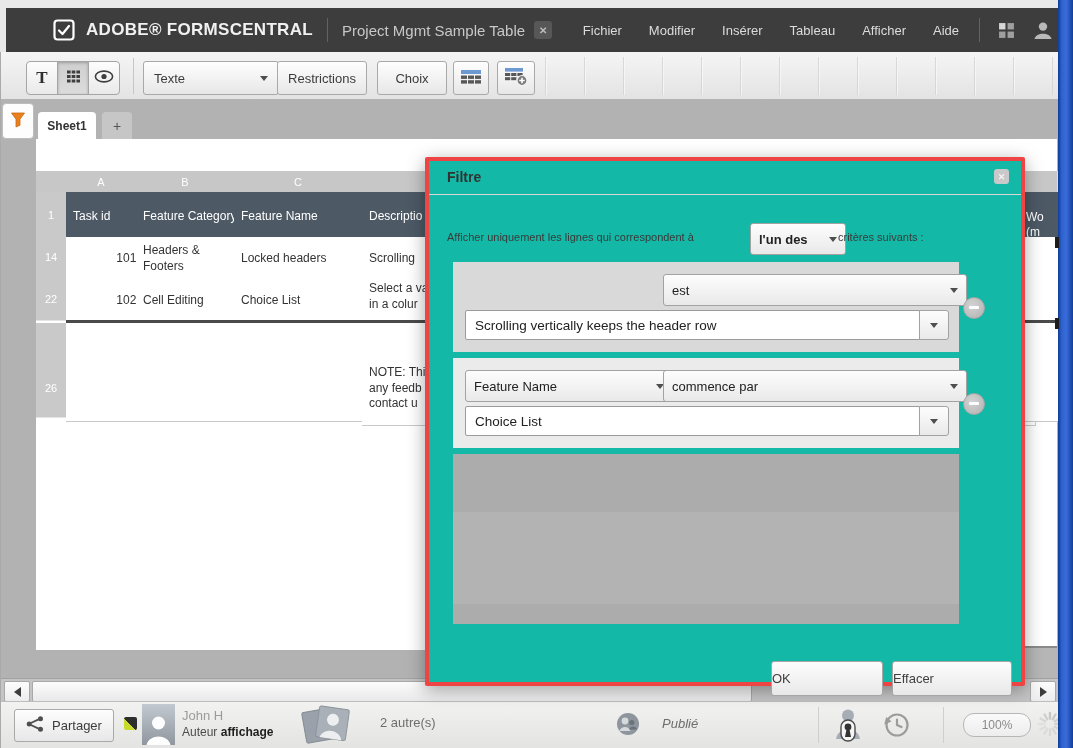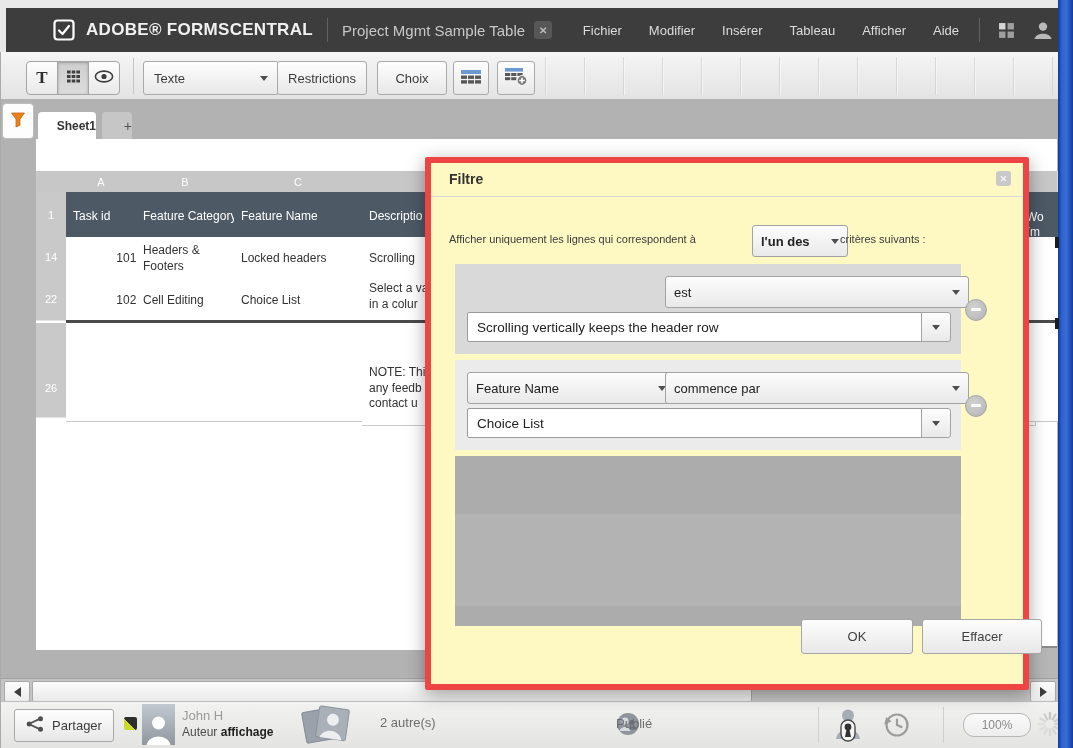--- a/index.html
+++ b/index.html
@@ -35,21 +35,21 @@
         border:1px solid #a9a9a9;border-radius:3px;display:flex;align-items:center;
         font-size:13px;color:#3c3c3c;justify-content:center;}
   .vsep{position:absolute;left:133px;top:6px;width:1px;height:36px;background:#c6c6c6;}
   .caret{width:0;height:0;border-left:4px solid transparent;border-right:4px solid transparent;border-top:5px solid #4e4e4e;}
 
   
   .canvas{position:absolute;left:0;top:99px;width:1073px;height:579px;background:#b2b2b2;}
   .funnel-tab{position:absolute;left:2px;top:4px;width:30px;height:34px;background:#fdfdfd;
               border-radius:4px;border:1px solid #bdbdbd;display:flex;align-items:center;justify-content:center;}
   .sheettab{position:absolute;top:13px;height:27px;border-radius:4px 4px 0 0;display:flex;
-            align-items:center;justify-content:flex-end;font-size:12px;}
+            align-items:center;justify-content:center;font-size:12px;}
   .sheet{position:absolute;left:36px;top:40px;width:1021px;height:511px;background:#fff;}
   .cell{position:absolute;background:#fff;border-right:1px solid #c9c9c9;border-bottom:1px solid #c9c9c9;
         font-size:12px;color:#333;display:flex;align-items:center;padding:2px 7px;line-height:1.3;}
   .cell.num{justify-content:flex-end;}
   .cell.multiline{display:block;padding-top:4px;}
   .gut{position:absolute;background:#c9c9c9;color:#fff;font-size:11px;display:flex;align-items:center;
        justify-content:center;border-right:1px solid #b0b0b0;border-bottom:1px solid #e3e3e3;}
   .colh{position:absolute;background:#c7c7c7;color:#fff;font-size:11px;display:flex;align-items:center;
         justify-content:center;border-right:1px solid #dedede;}
   .dkh{position:absolute;background:#4d5965;color:#fff;font-size:12px;display:flex;align-items:center;
@@ -80,45 +80,45 @@
   .sb-name{position:absolute;left:182px;top:6px;font-size:13px;color:#9b9b9b;}
   .sb-role{position:absolute;left:182px;top:23px;font-size:12px;color:#4c4c4c;}
   .sb-role b{color:#1f1f1f;}
   .sb-text{position:absolute;font-size:13px;color:#6e6e6e;}
   .sb-sep{position:absolute;top:5px;width:1px;height:36px;background:#cfcfcd;}
   .zoom-pill{position:absolute;left:963px;top:11px;width:66px;height:22px;border:1px solid #b7b7b7;
              border-radius:11px;background:linear-gradient(#fafafa,#ededed);display:flex;align-items:center;
              justify-content:center;font-size:12px;color:#8a8a8a;}
 
   
-  .dialog{position:absolute;left:425px;top:157px;width:592px;height:521px;background:#fef9c3;
-          border:6px solid #ef4444;border-radius:2px;box-shadow:0 4px 18px rgba(0,0,0,.35);z-index:50;}
+  .dialog{position:absolute;left:425px;top:157px;width:592px;height:521px;background:#14b8a6;
+          border:4px solid #ef4444;border-radius:2px;box-shadow:0 4px 18px rgba(0,0,0,.35);z-index:50;}
   .d-title{position:absolute;left:18px;top:8px;font-size:14px;font-weight:bold;color:#323232;}
   .d-divider{position:absolute;left:0;top:33px;width:100%;height:1px;background:#d8d8d8;}
   .d-close{position:absolute;right:12px;top:8px;width:15px;height:15px;background:#c9c9c9;border-radius:3px;
            color:#f4f4f4;font-size:9px;font-weight:bold;display:flex;align-items:center;justify-content:center;}
   .d-instr{position:absolute;font-size:11px;color:#3a3a3a;}
   .dd{position:absolute;background:linear-gradient(#fdfdfd,#e9e9e9);border:1px solid #a2a2a2;border-radius:3px;
       display:flex;align-items:center;justify-content:space-between;padding:0 8px;font-size:13px;color:#222;}
   .panel{position:absolute;left:24px;width:506px;height:90px;}
   .p-dark{background:#d9d9d9;}
   .p-light{background:#ebebeb;}
   .val-input{position:absolute;left:12px;top:48px;width:455px;height:30px;border:1px solid #9b9b9b;
              border-radius:2px 0 0 2px;background:#fff;font-family:"Liberation Sans",sans-serif;
              font-size:13.5px;color:#222;padding:0 9px;box-sizing:border-box;outline:none;}
   .val-btn{position:absolute;left:466px;top:48px;width:30px;height:30px;background:linear-gradient(#fdfdfd,#e9e9e9);
            border:1px solid #a2a2a2;border-radius:0 3px 3px 0;display:flex;align-items:center;justify-content:center;box-sizing:border-box;}
   .minus{position:absolute;left:534px;width:20px;height:20px;border-radius:50%;
          background:radial-gradient(circle at 40% 35%,#d2d2d2,#b3b3b3);border:1px solid #a6a6a6;}
   .minus::after{content:"";position:absolute;left:5px;top:8px;width:10px;height:3px;background:#fff;border-radius:1px;}
   .striped{position:absolute;left:24px;top:293px;width:506px;height:170px;}
   .band{width:100%;}
-  .d-btn{position:absolute;top:456px;height:33px;background:linear-gradient(#fdfdfd,#e8e8e8);
-         border:1px solid #a6a6a6;border-radius:3px;display:flex;align-items:center;justify-content:center;
-         font-size:13px;color:#3f3f3f;margin-left:28px;}
+  .d-btn{position:absolute;top:500px;height:33px;background:linear-gradient(#fdfdfd,#e8e8e8);
+         border:1px solid #a6a6a6;border-radius:3px;display:flex;align-items:center;justify-content:flex-start;
+         font-size:13px;color:#3f3f3f;}
 
   
   .blue-edge{position:absolute;left:1058px;top:0;width:15px;height:748px;z-index:90;
              background:linear-gradient(90deg,#0e3b96 0%,#2e62cf 25%,#3a6cd9 55%,#123f9b 100%);}
   .left-edge{position:absolute;left:0;top:52px;width:1px;height:696px;background:#aaaaaa;}
   .mark{position:absolute;width:4px;height:11px;background:#1c1c1c;z-index:95;}
 </style>
 </head>
 <body>
 
@@ -420,21 +420,21 @@
 
     <span class="abs" style="left:616px;top:10px;">
       <svg width="24" height="24" viewBox="0 0 24 24">
         <circle cx="12" cy="12" r="11" fill="#8e959d"></circle>
         <circle cx="9" cy="9" r="3.4" fill="#d7dadd"></circle>
         <circle cx="15.8" cy="10.5" r="2.6" fill="#6b727a"></circle>
         <path d="M3.5 19 C5 13.5 13 13.5 14.5 19 Z" fill="#d7dadd"></path>
         <path d="M13 17.5 C14 13.5 20 13.5 21 17.5 Z" fill="#6b727a"></path>
       </svg>
     </span>
-    <span class="sb-text" style="left:616px;top:14px;">Publié</span>
+    <span class="sb-text" style="left:662px;top:14px;font-style:italic;">Publié</span>
 
     <div class="sb-sep" style="left:818px;"></div>
     <span class="abs" style="left:834px;top:5px;">
       <svg width="28" height="36" viewBox="0 0 28 34">
         <circle cx="14" cy="7.5" r="6" fill="#a6adb5"></circle>
         <path d="M2 31 C4 18 24 18 26 31 Z" fill="#a6adb5"></path>
         <rect x="7" y="12" width="14" height="21" rx="7" fill="#f5f5f5" stroke="#4a4a4a" stroke-width="1.4"></rect>
         <circle cx="14" cy="19" r="3.4" fill="#333"></circle>
         <path d="M12.6 21 L11 29 H17 L15.4 21 Z" fill="#333"></path>
       </svg>

